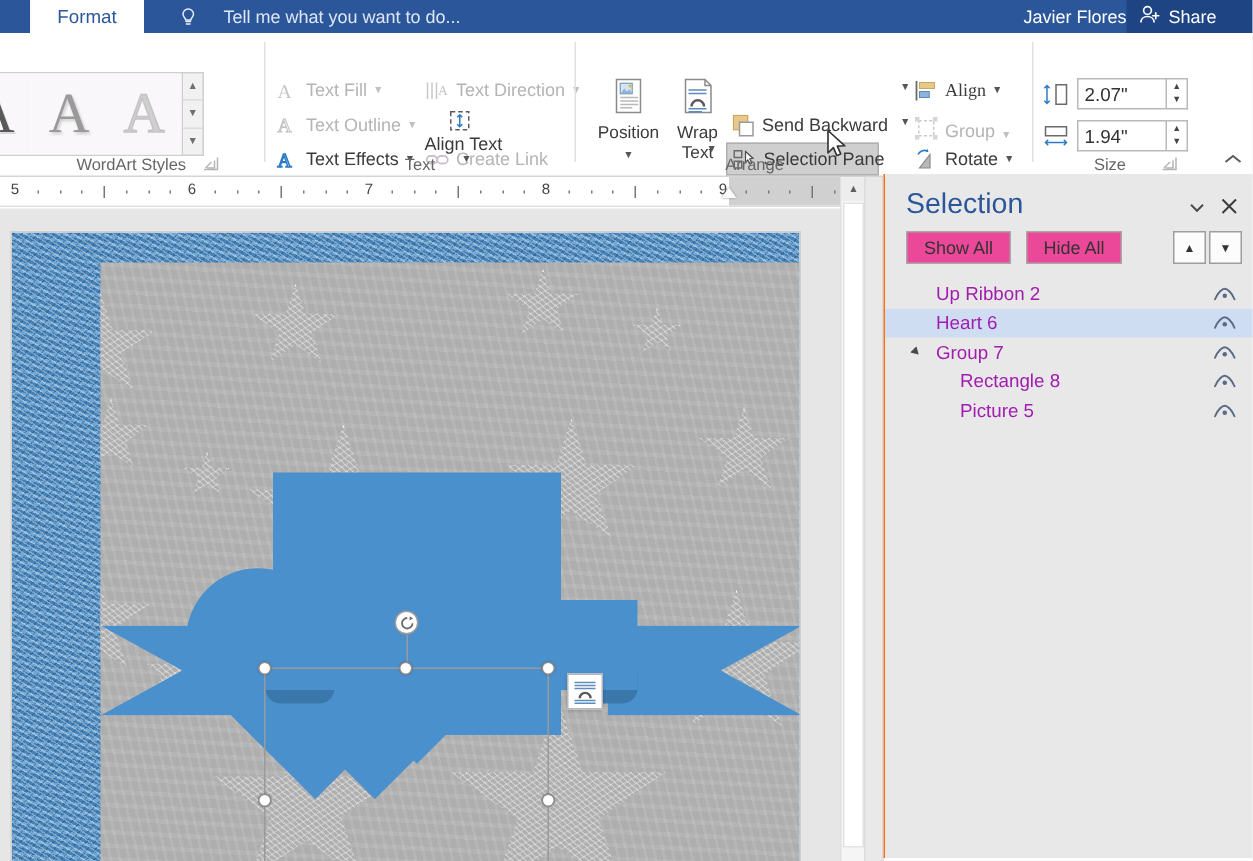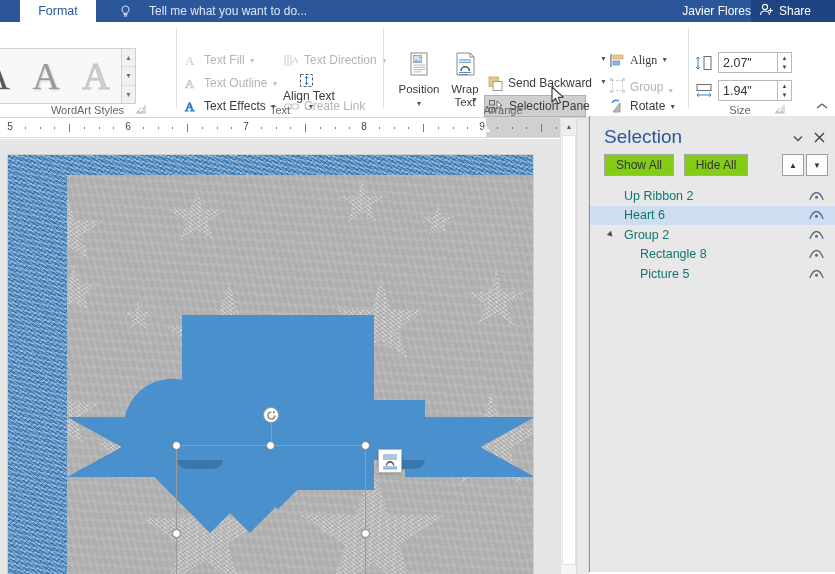--- a/index.html
+++ b/index.html
@@ -267,34 +267,34 @@
     display:flex; align-items:center; justify-content:center;
     font-size:8px; color:#555;
   }
   .sp-close {
     position:absolute; right:8px; top:13px; width:16px; height:16px;
     display:flex; align-items:center; justify-content:center;
     font-size:15px; color:#444; line-height:1;
   }
   .sp-btn {
     position:absolute; top:38px; height:22px;
-    border:1px solid #a8a8a8; background:#84cc16;
+    border:1px solid #a8a8a8; background:#ec4899;
     display:flex; align-items:center; justify-content:center;
     font-size:12px; color:#333;
   }
   .sp-arrow {
     position:absolute; top:38px; width:22px; height:22px;
     border:1px solid #9d9d9d; background:#fcfcfc;
     display:flex; align-items:center; justify-content:center;
     font-size:8px; color:#333;
   }
   .sp-list { position:absolute; left:0; top:70px; width:246px; }
   .sp-row {
     position:relative; height:19.5px; display:flex; align-items:center;
-    font-size:12.5px; color:#0f766e;
+    font-size:12.5px; color:#a21caf;
   }
   .sp-row.sel { background:#cfddf2; }
   .sp-expander {
     position:absolute; left:16px; width:10px; height:10px;
     font-size:7px; color:#555; display:flex; align-items:center; justify-content:center;
   }
   .sp-name { position:absolute; }
   .sp-eye {
     position:absolute; right:12px; width:16px; height:12px;
     display:flex; align-items:center; justify-content:center;
@@ -700,21 +700,21 @@
       <circle cx="7.5" cy="6.2" r="1.5" fill="#5a6b86"></circle>
             </svg>
           </span>
         </div>
         <div class="sp-row">
           <span class="sp-expander">
             <svg width="8" height="8" viewBox="0 0 8 8">
               <path d="M1 1v6l5-3z" fill="#4a4a4a" transform="rotate(45 4 4)"></path>
             </svg>
           </span>
-          <span class="sp-name" style="left: 34px;">Group 2</span>
+          <span class="sp-name" style="left: 34px;">Group 7</span>
           <span class="sp-eye">
             <svg width="15" height="10" viewBox="0 0 15 10">
       <path d="M1 8.5C3 3.5 6 1.5 7.5 1.5S12 3.5 14 8.5" fill="none" stroke="#5a6b86" stroke-width="1.3" stroke-linecap="round"></path>
       <circle cx="7.5" cy="6.2" r="1.5" fill="#5a6b86"></circle>
             </svg>
           </span>
         </div>
         <div class="sp-row">
           <span class="sp-name" style="left: 50px;">Rectangle 8</span>
           <span class="sp-eye">

